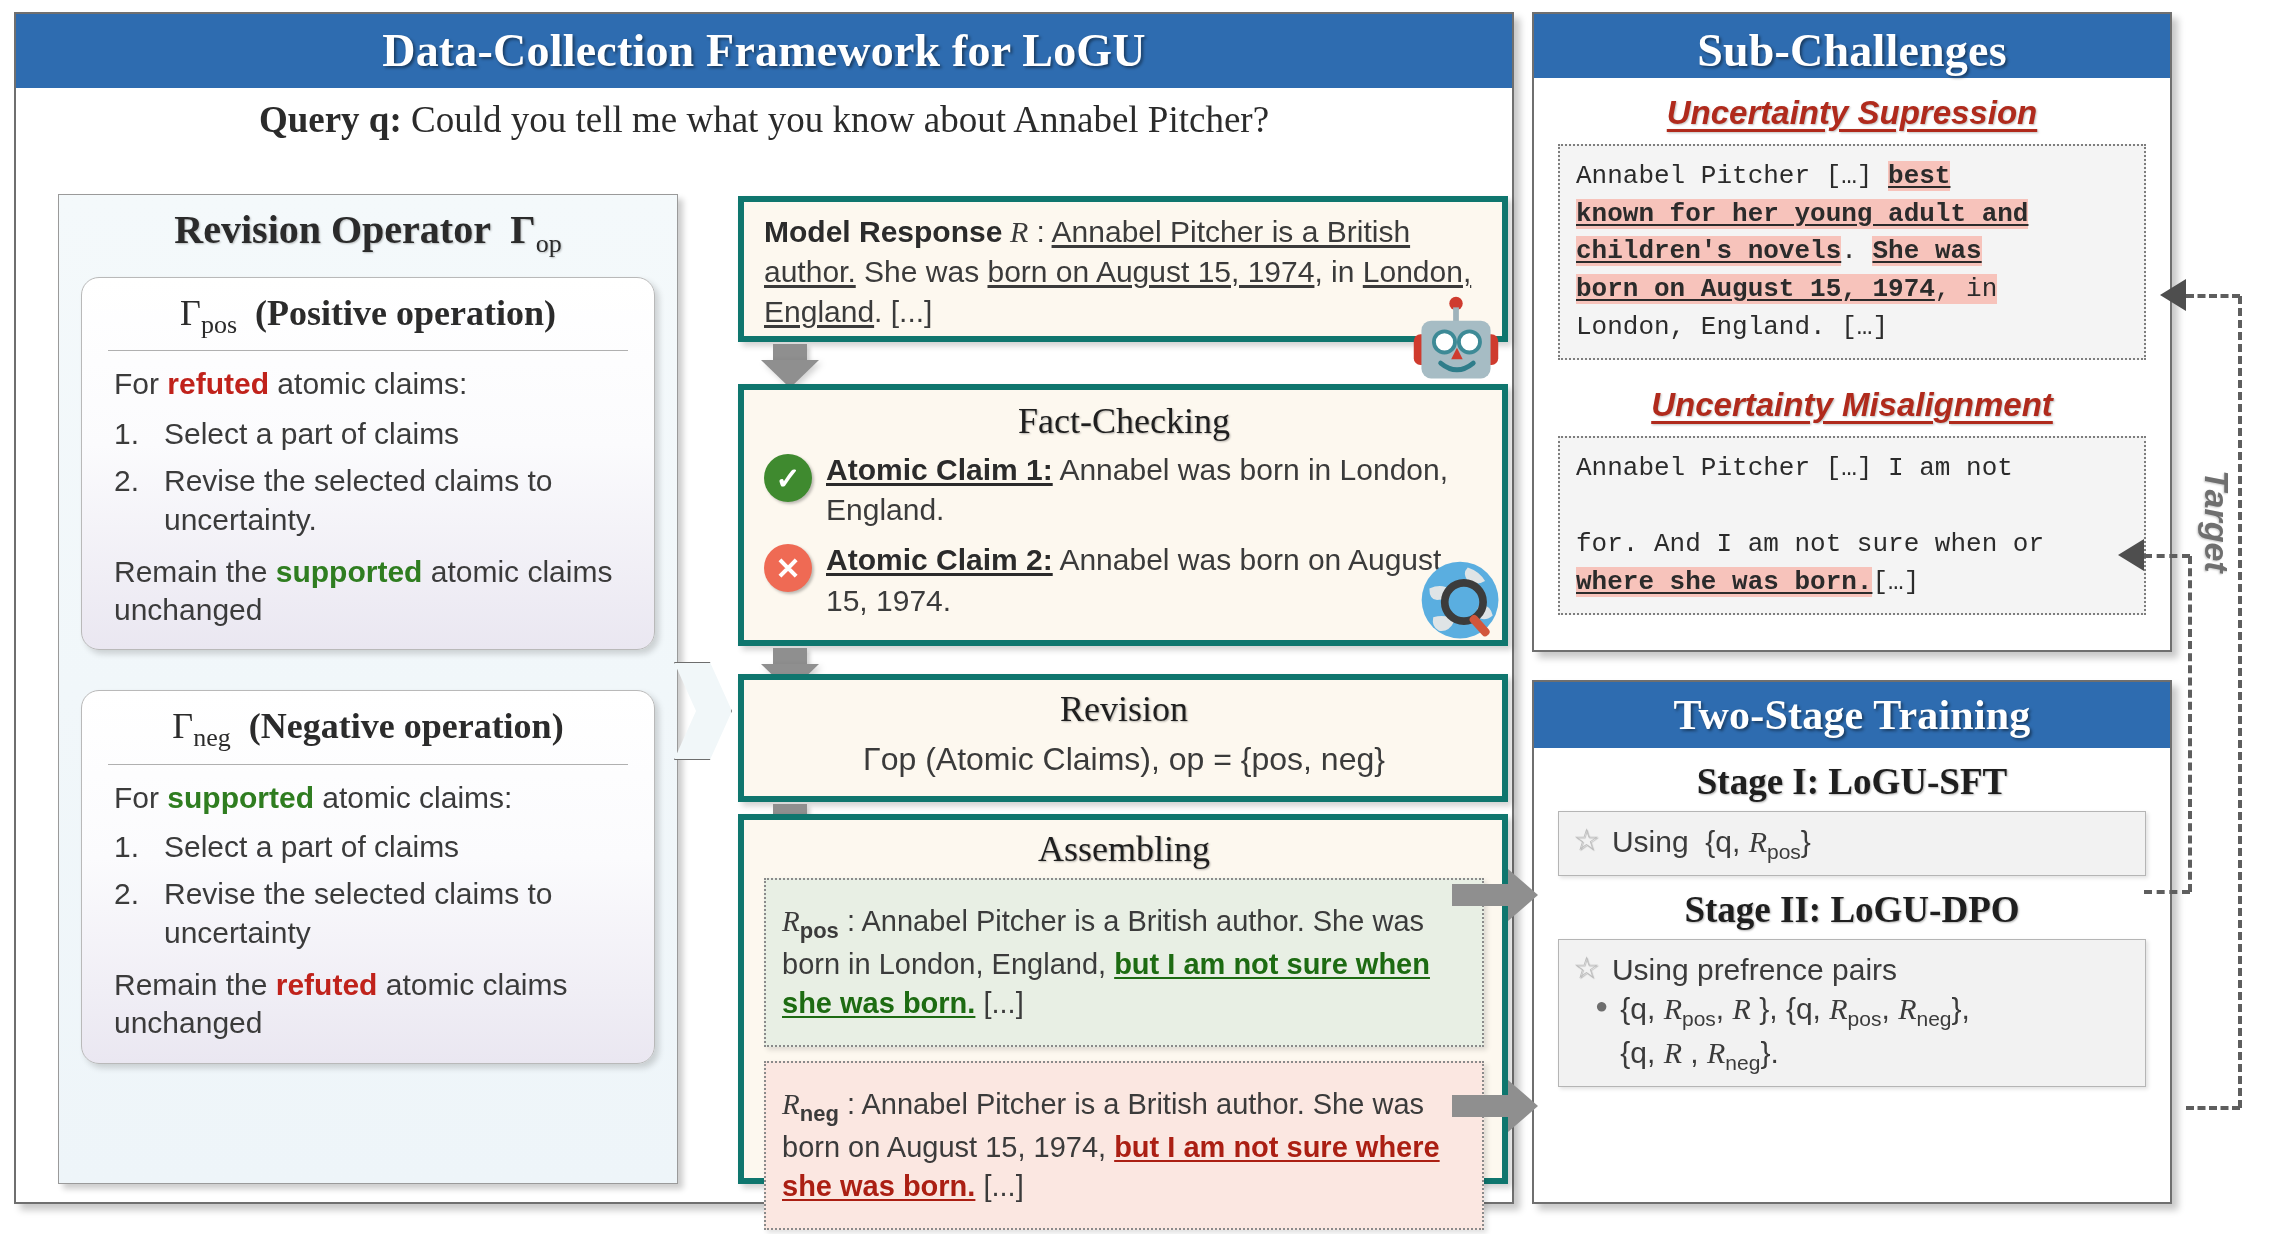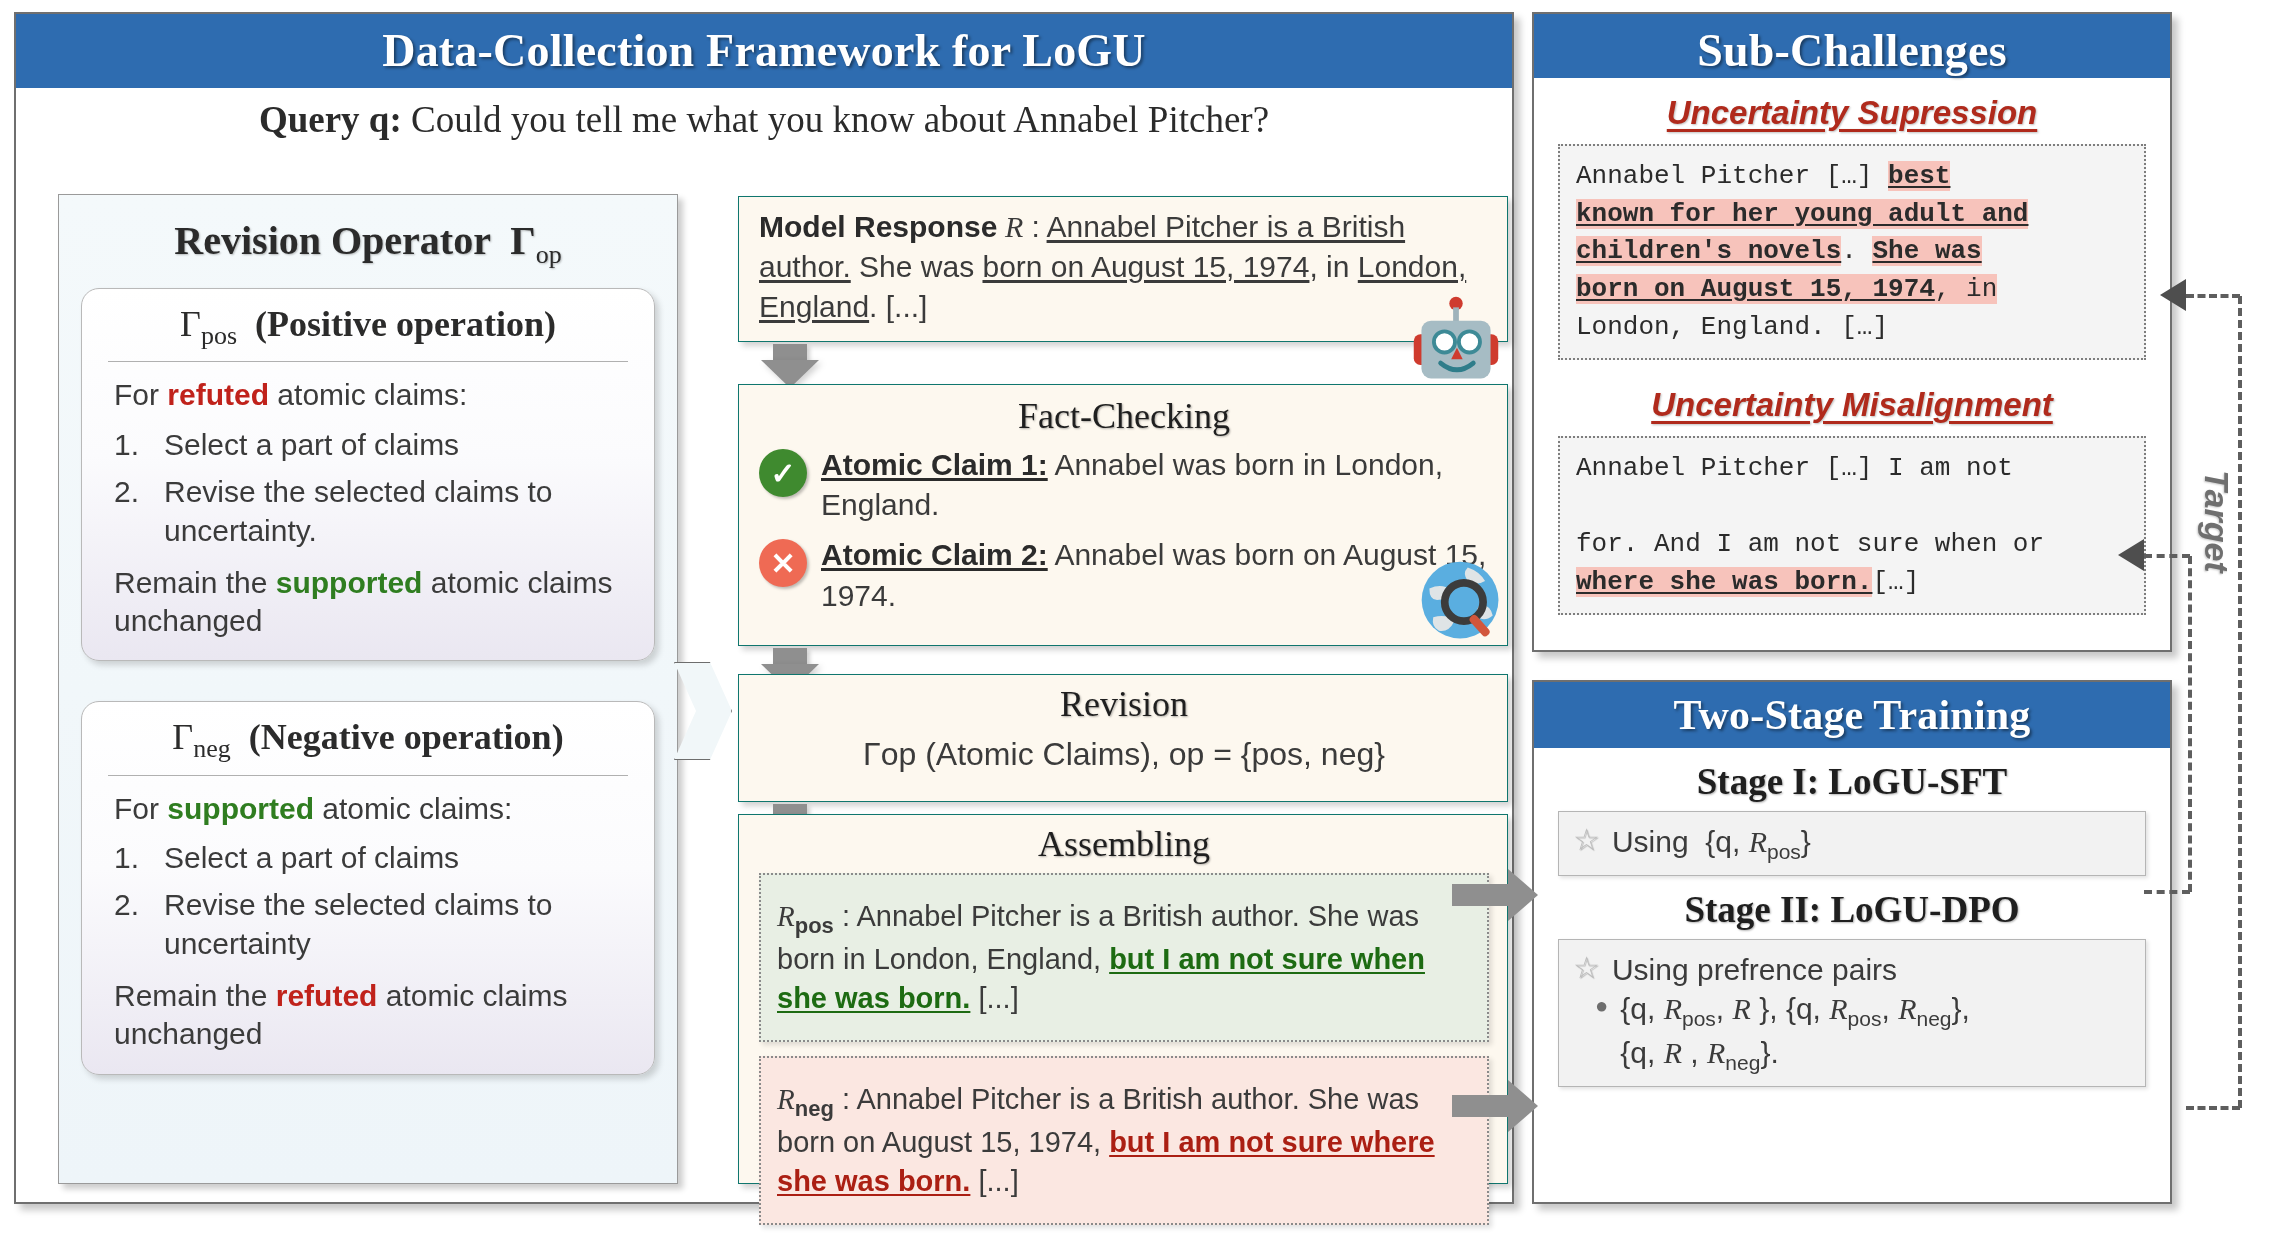--- a/index.html
+++ b/index.html
@@ -16,36 +16,36 @@
   #leftPanel .panel-head{height:74px;line-height:74px;font-size:46px;}
   .query{position:absolute;left:0;top:84px;width:100%;text-align:center;
          font-family:"Liberation Serif",serif;font-size:37px;color:#2b2b2b;}
   .query b{font-weight:bold;}
 
   
   #revOp{position:absolute;left:42px;top:180px;width:620px;height:990px;
          background:linear-gradient(180deg,#f4f9fb 0%,#eef5f9 100%);
          border:1px solid #9a9a9a;box-shadow:5px 5px 6px rgba(0,0,0,.2);box-sizing:border-box;}
   #revOp .rotitle{text-align:center;font-family:"Liberation Serif",serif;font-weight:bold;font-size:40px;
-        color:#2b2b2b;margin-top:22px;text-shadow:1px 1px 2px rgba(0,0,0,.25);}
+        color:#2b2b2b;margin-top:11px;text-shadow:1px 1px 2px rgba(0,0,0,.25);}
   .opcard{margin:18px 22px 0 22px;border:1px solid #b9b9b9;border-radius:18px;
           background:linear-gradient(180deg,#ffffff 0%,#fbfbfd 45%,#eae7f1 100%);
           box-shadow:4px 4px 6px rgba(0,0,0,.16);padding:14px 20px 20px 20px;box-sizing:border-box;}
   .opcard .ophead{text-align:center;font-family:"Liberation Serif",serif;font-size:36px;color:#2b2b2b;padding-bottom:8px;}
   .opcard .ophead b{font-weight:bold;}
   .opcard hr{border:0;border-top:1px solid #b0b0b0;margin:2px 6px 14px 6px;}
   .opline{font-size:30px;color:#3b3b3b;line-height:1.28;margin:0 0 10px 12px;}
   .opsteps{margin:0;padding:0;list-style:none;}
   .opsteps li{font-size:30px;color:#3b3b3b;line-height:1.3;margin-bottom:8px;padding-left:62px;position:relative;}
   .opsteps li .num{position:absolute;left:12px;top:0;}
   .red{color:#c0221b;font-weight:bold;}
   .green{color:#2f7d20;font-weight:bold;}
 
   
-  .flowbox{position:absolute;background:#fdf8ef;border:1px solid #0f766e;box-shadow:4px 4px 6px rgba(0,0,0,.18);box-sizing:border-box;}
+  .flowbox{position:absolute;background:#fdf8ef;border:6px solid #0f766e;box-shadow:4px 4px 6px rgba(0,0,0,.18);box-sizing:border-box;}
   #fbResponse{left:722px;top:182px;width:770px;height:146px;padding:10px 18px 0 20px;}
   #fbFact{left:722px;top:370px;width:770px;height:262px;padding:8px 18px 0 20px;}
   #fbRevision{left:722px;top:660px;width:770px;height:128px;padding:6px 18px 0 20px;}
   #fbAssemble{left:722px;top:800px;width:770px;height:370px;padding:6px 18px 0 20px;}
 
   .ftxt{font-size:30px;color:#3b3b3b;line-height:1.34;}
   .ftxt b{font-weight:bold;color:#2b2b2b;}
   .u{text-decoration:underline;text-underline-offset:3px;}
   .boxtitle{text-align:center;font-family:"Liberation Serif",serif;font-weight:normal;font-size:36px;color:#1f1f1f;
             text-shadow:1px 1px 2px rgba(0,0,0,.3);margin:2px 0 8px 0;}

